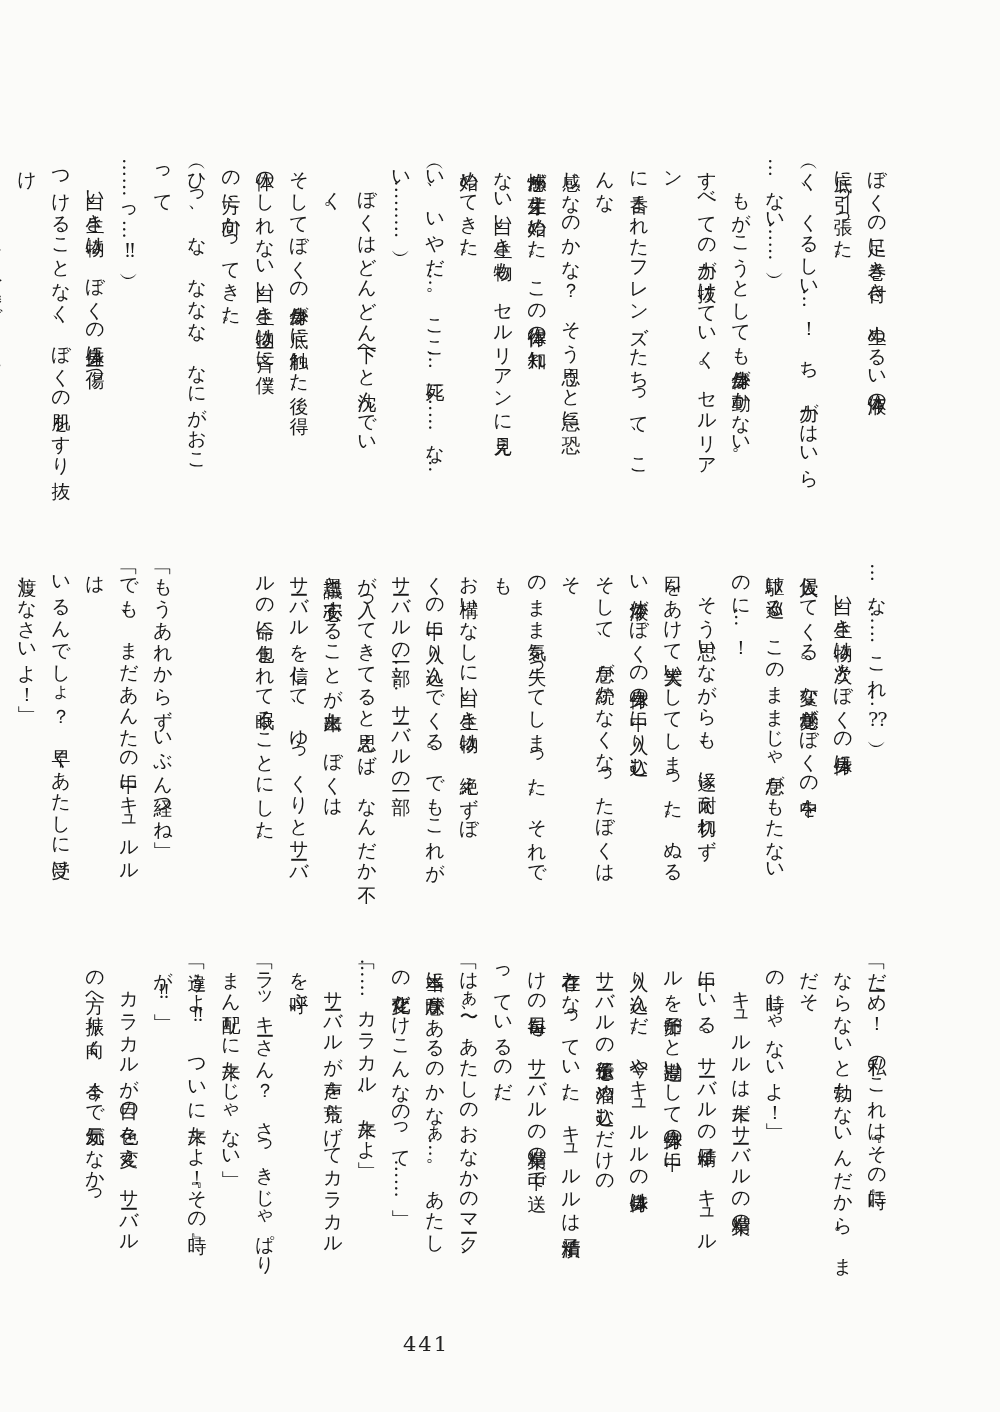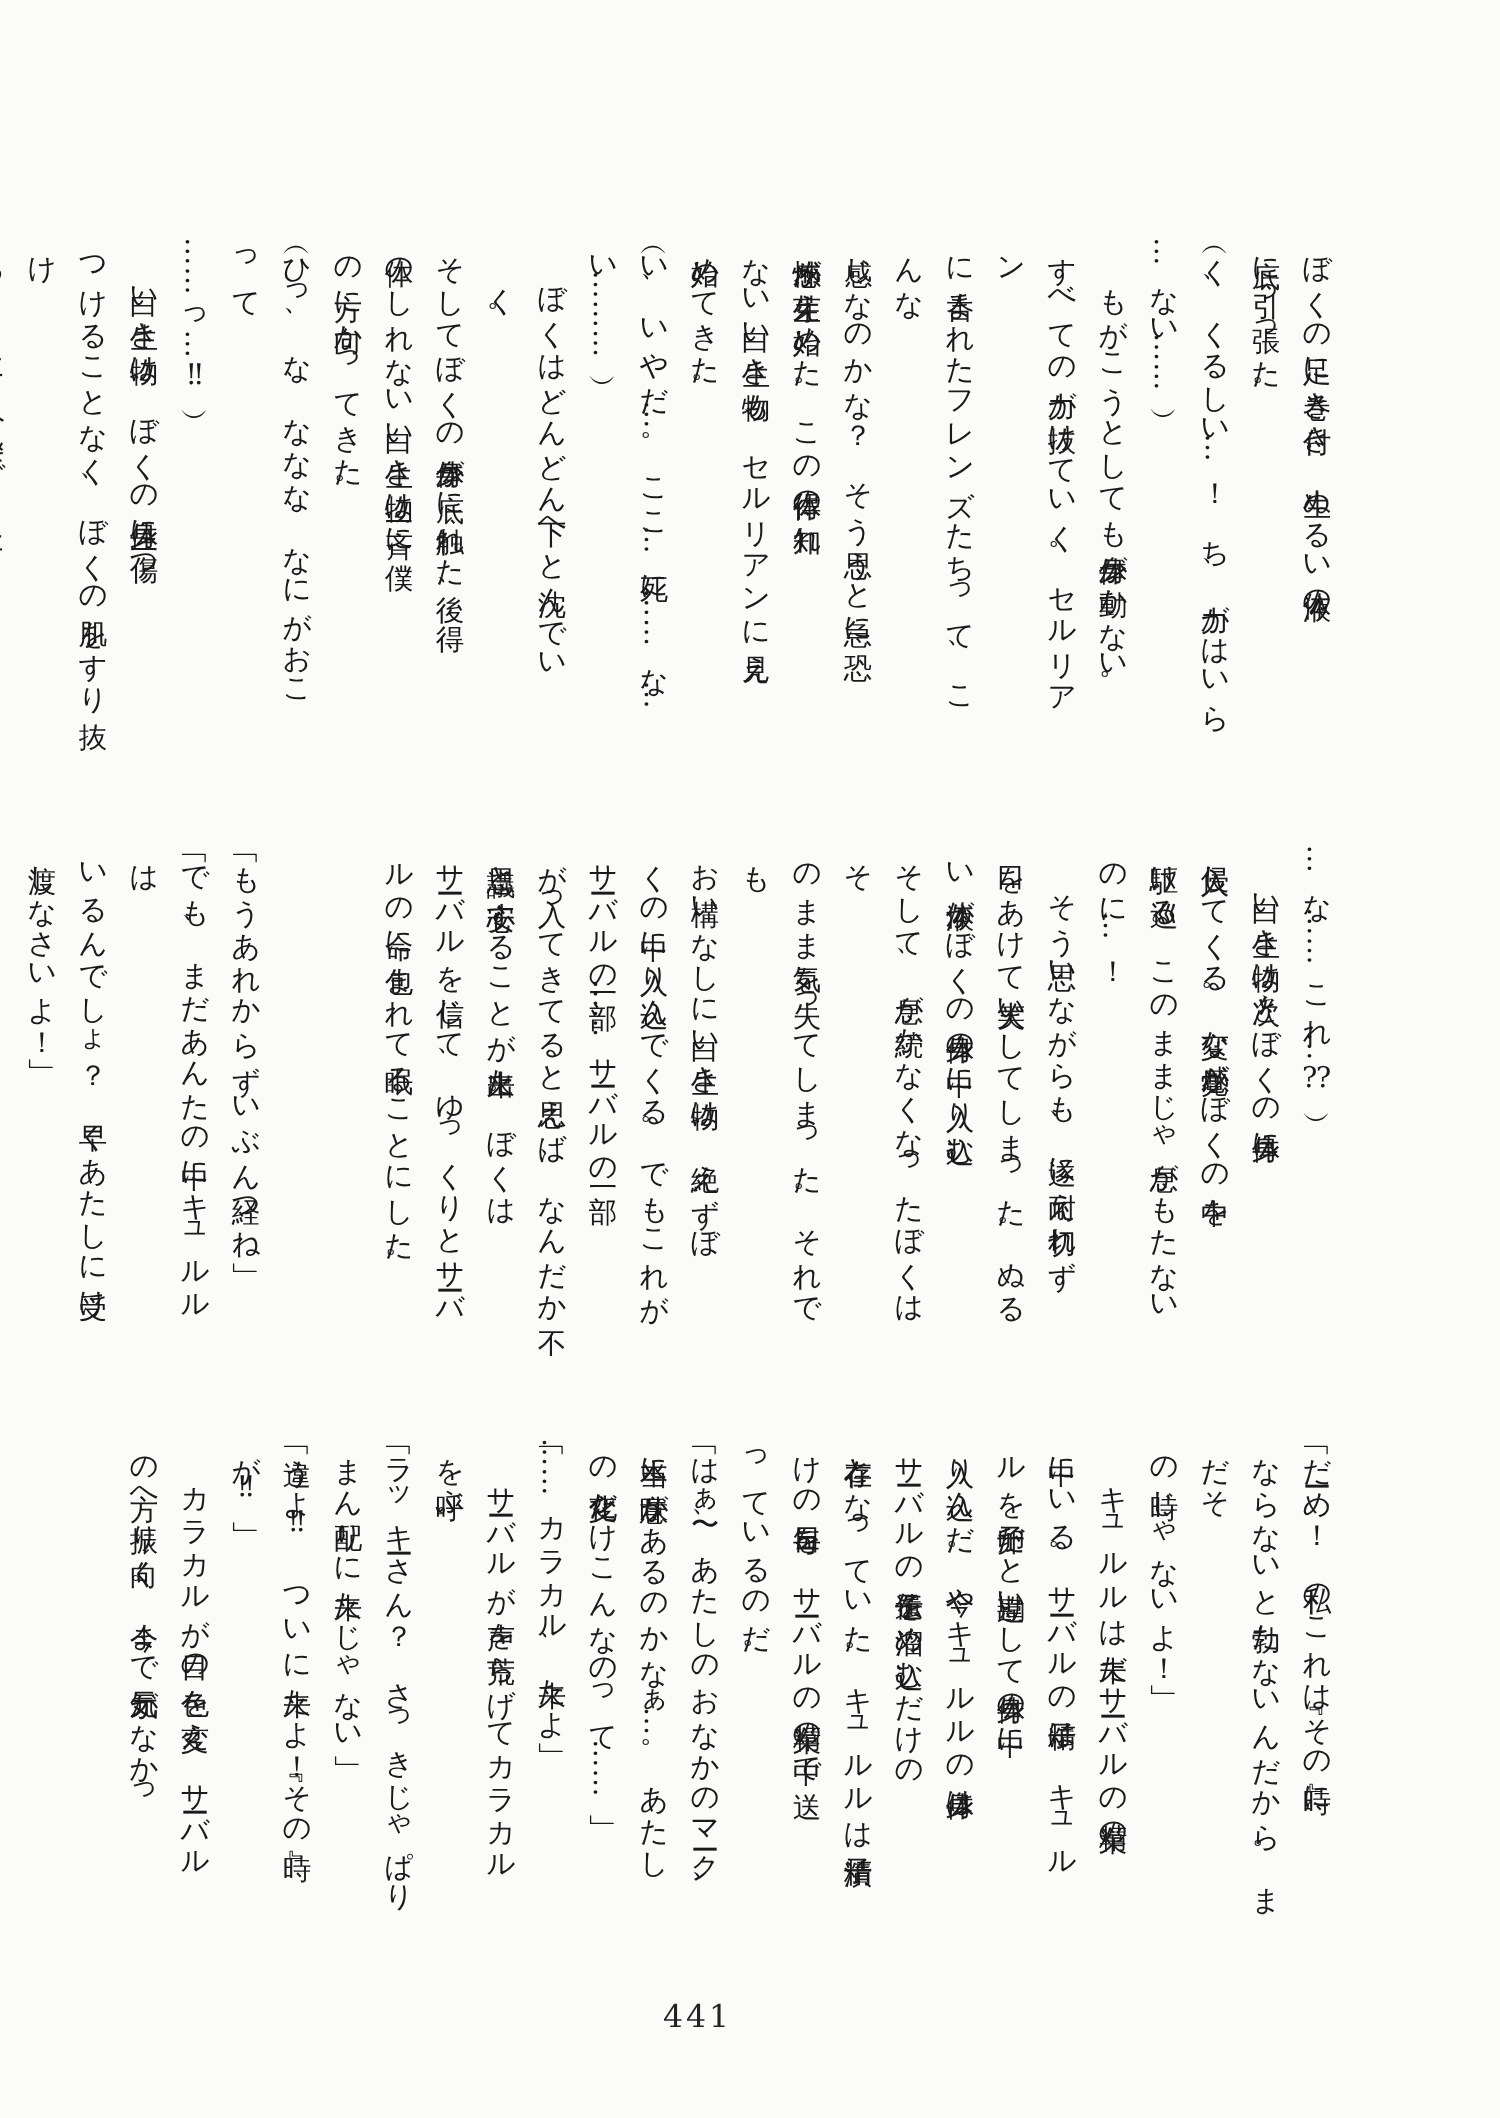--- a/index.html
+++ b/index.html
@@ -46,21 +46,20 @@
   }
   .page-number {
     position: absolute;
     top: 1332px;
     left: 0;
     width: 852px;
     text-align: center;
     font-size: 21px;
     letter-spacing: 2px;
     color: #222222;
-    margin-left: 39px;
   }
 </style>
 </head>
 <body>
 
 <div class="page">
   <section class="tblock tblock-top">
       <p>ぼくの足に巻き付き、生ぬるい体液の</p>
       <p>底に引っ張った。</p>
       <p>（く、くるしい…！　ち、力がはいら</p>

